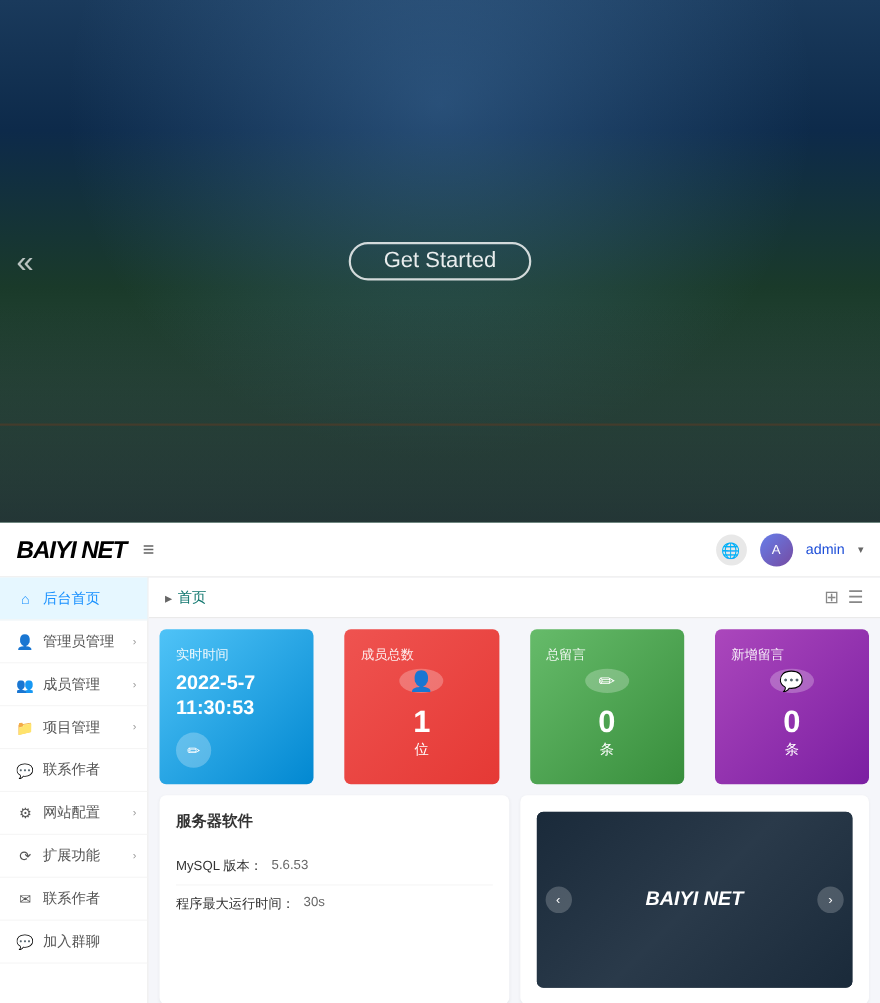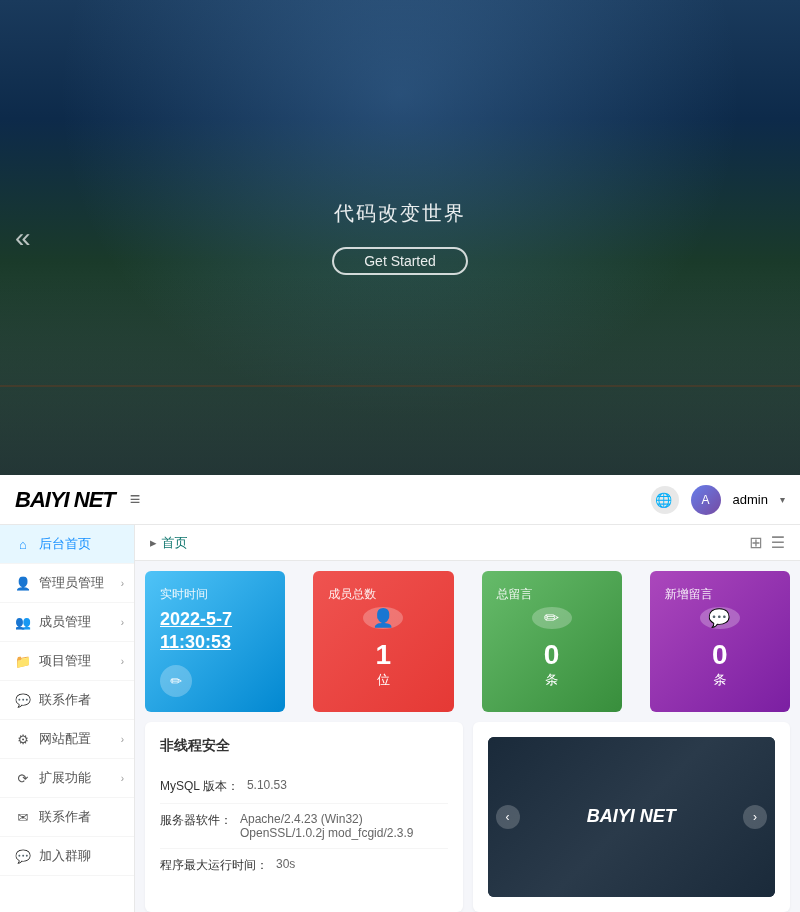--- a/index.html
+++ b/index.html
@@ -49,21 +49,21 @@
       font-size: 20px;
       margin-bottom: 20px;
       letter-spacing: 2px;
     }
     .hero-btn {
       display: inline-block;
       border: 2px solid rgba(255,255,255,0.8);
       color: rgba(255,255,255,0.9);
       padding: 4px 30px;
       border-radius: 20px;
-      font-size: 14px;
+      font-size: 20px;
       cursor: pointer;
       background: transparent;
     }
     .hero-arrow-left {
       position: absolute;
       left: 15px;
       top: 50%;
       transform: translateY(-50%);
       color: rgba(255,255,255,0.7);
       font-size: 28px;
@@ -119,21 +119,21 @@
       background: linear-gradient(135deg, #667eea, #764ba2);
       display: flex;
       align-items: center;
       justify-content: center;
       color: white;
       font-size: 12px;
       cursor: pointer;
     }
     .admin-name {
       font-size: 13px;
-      color: #000000;
+      color: #1d4ed8;
       cursor: pointer;
     }
     .admin-dropdown { font-size: 10px; color: #666; }
 
     
     .main-layout {
       display: flex;
       width: 800px;
       min-height: 387px;
     }
@@ -233,21 +233,20 @@
     .stat-card.purple { background: linear-gradient(135deg, #ab47bc, #7b1fa2); }
     .stat-card .label {
       font-size: 12px;
       opacity: 0.9;
       margin-bottom: 5px;
     }
     .stat-card .datetime {
       font-size: 18px;
       font-weight: bold;
       line-height: 1.3;
-      text-decoration: underline;
     }
     .stat-card .count {
       font-size: 28px;
       font-weight: bold;
       text-align: center;
       margin-top: 5px;
     }
     .stat-card .unit {
       font-size: 13px;
       text-align: center;
@@ -360,21 +359,20 @@
   </style>
 </head>
 <body>
 
 <div class="hero">
   <div class="hero-bg"></div>
   <div class="hero-buildings"></div>
   <div class="hero-fence"></div>
   <div class="hero-arrow-left">«</div>
   <div class="hero-content">
-    <div class="hero-title">代码改变世界</div>
     <button class="hero-btn">Get Started</button>
   </div>
 </div>
 
 <div class="admin-bar">
   <div class="logo">BAIYI NET</div>
   <div class="hamburger">≡</div>
   <div class="admin-bar-right">
     <div class="globe-icon">🌐</div>
     <div class="avatar">A</div>
@@ -478,28 +476,24 @@
           <div class="count">0</div>
           <div class="unit">条</div>
         </div>
       </div>
 
     </div>
 
     <div class="bottom-panels">
 
       <div class="panel">
-        <div class="panel-title">非线程安全</div>
+        <div class="panel-title">服务器软件</div>
         <div class="info-row">
           <span class="info-label">MySQL 版本：</span>
-          <span class="info-value">5.10.53</span>
-        </div>
-        <div class="info-row">
-          <span class="info-label">服务器软件：</span>
-          <span class="info-value">Apache/2.4.23 (Win32) OpenSSL/1.0.2j mod_fcgid/2.3.9</span>
+          <span class="info-value">5.6.53</span>
         </div>
         <div class="info-row">
           <span class="info-label">程序最大运行时间：</span>
           <span class="info-value">30s</span>
         </div>
 
       </div>
 
       <div class="panel">
         <div class="carousel-panel">

